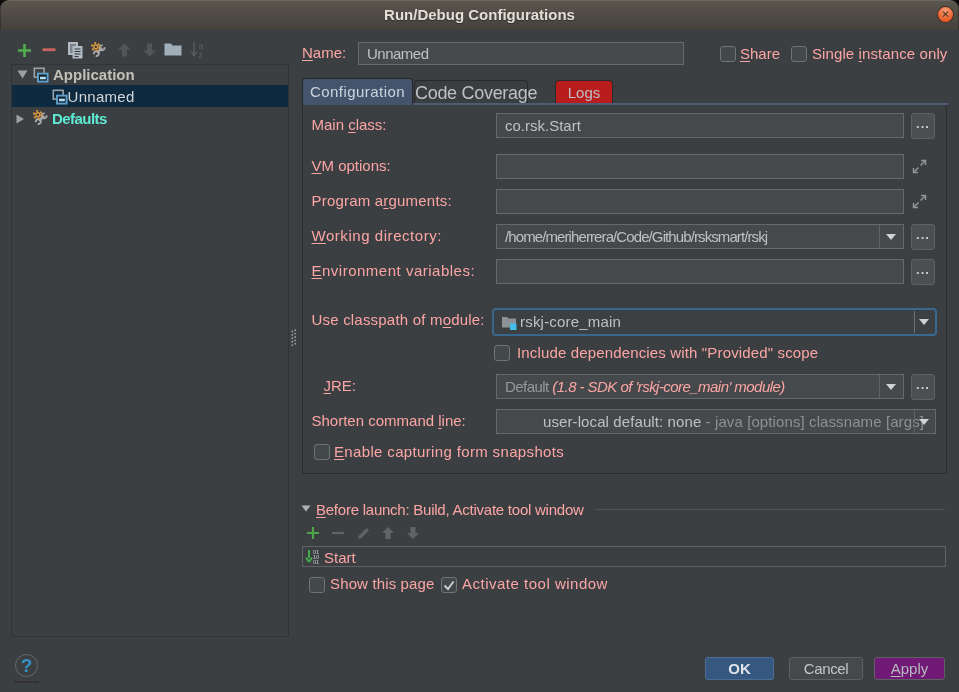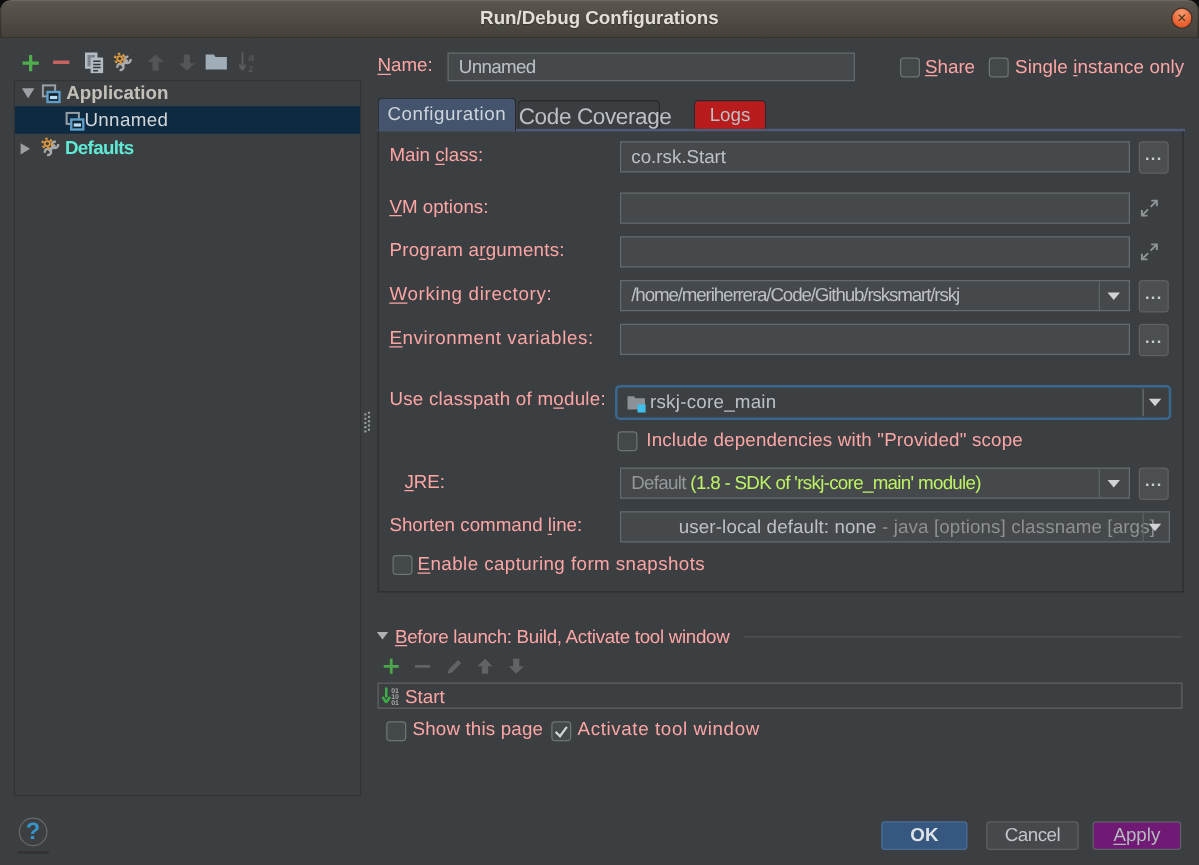--- a/index.html
+++ b/index.html
@@ -180,21 +180,21 @@
   <rect x="9" y="8.5" width="6.5" height="6.5" fill="#40bde8"></rect>
 </svg>
 <div class="lbl" style="left:520px;top:313px;color:#bdc1c5;letter-spacing:0.2px;">rskj-core_main</div>
 <div class="sep" style="left:914px;top:311px;height:22px;background:#6b7073;"></div>
 <div class="tri-d" style="left:919px;top:319px;"></div>
 
 <div class="cb" style="left:494px;top:345px;"></div>
 <div class="lbl" style="left:517px;top:344px;letter-spacing:0.15px;">Include dependencies with "Provided" scope</div>
 
 <div class="lbl" style="left:311.5px;top:377px;margin-left:12px;"><u>J</u>RE:</div>
-<div class="fld" style="left:496px;top:374px;width:408px;height:25px;color:#94989b;letter-spacing:-0.55px;">Default <span style="color:#bef264;">(1.8 - SDK of 'rskj-core_main' module)</span></div>
+<div class="fld" style="left:496px;top:374px;width:408px;height:25px;color:#94989b;letter-spacing:-0.55px;">Default <span style="color:#fca5a5;font-style:italic;">(1.8 - SDK of 'rskj-core_main' module)</span></div>
 <div class="sep" style="left:879px;top:375px;height:23px;"></div>
 <div class="tri-d" style="left:886px;top:384px;"></div>
 <div class="btn3" style="left:911px;top:374px;">
     <i>...</i>
   </div>
 
 <div class="lbl" style="left:311.5px;top:412px;">Shorten command <u>l</u>ine:</div>
 <div class="fld" style="left:496px;top:409px;width:440px;height:25px;letter-spacing:0.1px;padding-left:46px;">user-local default: none <span style="color:#8d9194;">- java [options] classname [args]</span></div>
 <div class="sep" style="left:914px;top:410px;height:23px;"></div>
 <div class="tri-d" style="left:919px;top:419px;"></div>

